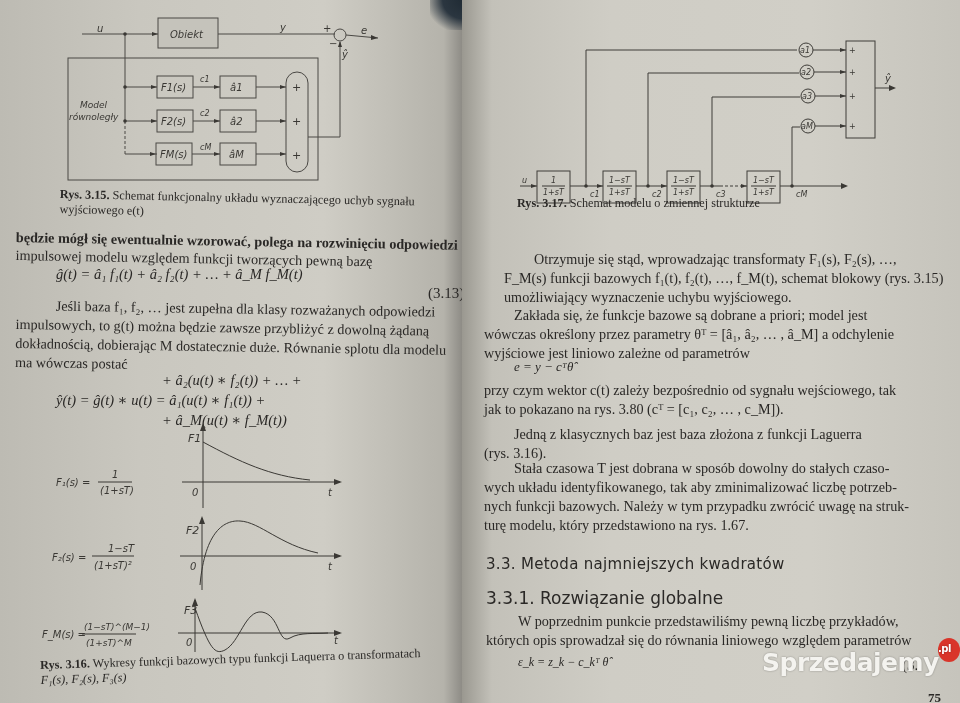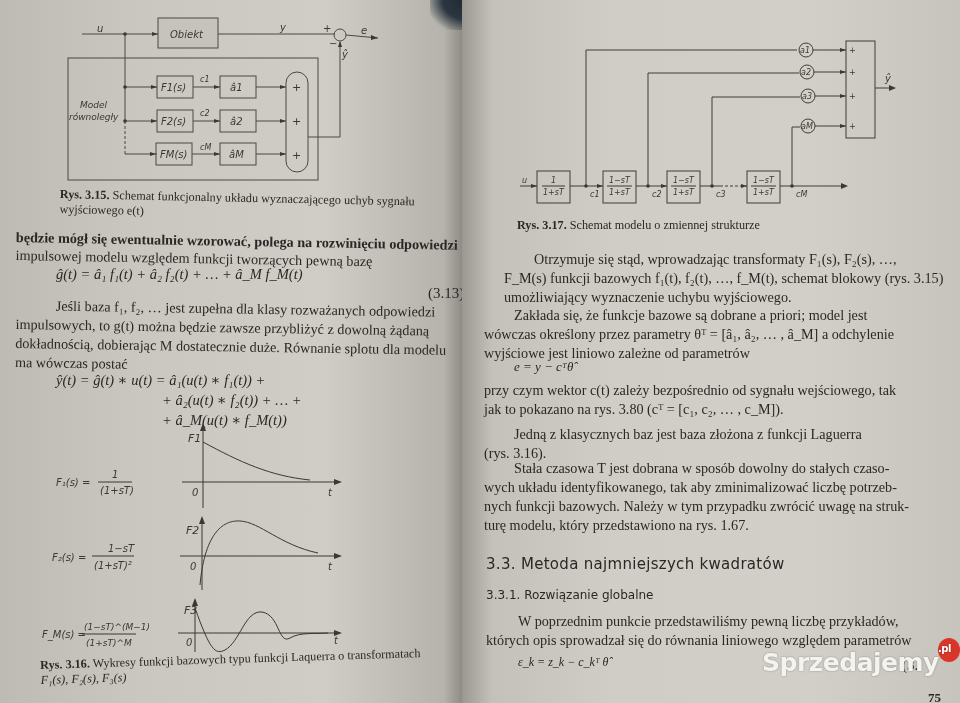--- a/index.html
+++ b/index.html
@@ -9,21 +9,21 @@
   .page-right{left:462px;width:498px;background:linear-gradient(90deg,#9a9890 0%,#c3c1b9 6%,#cfcdc5 30%,#d1cfc7 70%,#c6c4bc 100%);}
   .fold-shadow{position:absolute;left:430px;top:0;width:70px;height:30px;background:radial-gradient(ellipse at 50% 0%,#1f2a33 0%,#2b3640 45%,rgba(40,50,60,0) 80%);}
   .abs{position:absolute;}
   .txt{font-size:14.2px;line-height:18px;white-space:nowrap;}
   .cap{font-size:12.2px;line-height:15px;white-space:nowrap;}
   .cap b{font-weight:bold;}
   .eq{font-size:14.5px;font-style:italic;white-space:nowrap;}
   .eqnum{font-size:15px;}
   .sans{font-family:"DejaVu Sans","Liberation Sans",sans-serif;}
   .h2{font-size:15px;letter-spacing:0.3px;}
-  .h3{font-size:12px;}
+  .h3{font-size:17px;}
   svg text{font-family:"DejaVu Sans",sans-serif;font-style:italic;fill:#3a3834;}
   .watermark{font-family:"DejaVu Sans","Liberation Sans",sans-serif;font-weight:bold;font-size:25px;color:#f4f3ef;letter-spacing:-0.5px;text-shadow:0 0 2px rgba(0,0,0,0.35);}
   .wm-badge{display:inline-block;width:22px;height:24px;border-radius:50%;background:#d9352a;color:#fff;font-size:10px;line-height:22px;text-align:left;font-weight:bold;position:absolute;left:138px;top:-10px;margin-left:38px;}
   .pagenum{font-size:13px;font-weight:bold;}
 </style>
 </head>
 <body>
 
 <div class="page page-left">
 
@@ -115,22 +115,22 @@
   <div class="abs eqnum" style="left:428px;top:285px;">(3.13)</div>
 
   <div class="abs txt" style="left:16px;top:296px;line-height:19px;transform:rotate(0.9deg);transform-origin:left top;">
     <span style="padding-left:40px">Jeśli baza f₁, f₂, … jest zupełna dla klasy rozważanych odpowiedzi</span><br>
     <span>impulsowych, to g(t) można będzie zawsze przybliżyć z dowolną żądaną</span><br>
     <span>dokładnością, dobierając M dostatecznie duże. Równanie splotu dla modelu</span><br>
     <span>ma wówczas postać</span>
   </div>
 
   <div class="abs eq" style="left:56px;top:370px;line-height:20px;">
+    <div style="padding-left:106px">+ â₂(u(t) ∗ f₂(t)) + … +</div>
     <div>ŷ(t) = ĝ(t) ∗ u(t) = â₁(u(t) ∗ f₁(t)) +</div>
-    <div style="padding-left:106px">+ â₂(u(t) ∗ f₂(t)) + … +</div>
     <div style="padding-left:106px">+ â_M(u(t) ∗ f_M(t))</div>
   </div>
 
   <svg class="abs" style="left:0;top:420px" width="462" height="240">
     <g stroke="#3a3834" stroke-width="1" fill="none">
 
       <line x1="182" y1="62" x2="340" y2="62"></line>
       <line x1="203" y1="88" x2="203" y2="5"></line>
       <path d="M203,22 C240,42 270,56 310,60"></path>
 
@@ -254,21 +254,21 @@
       <text x="340" y="99">a3</text>
       <text x="339" y="129">aM</text>
       <text x="423" y="82" font-size="10">ŷ</text>
       <text x="387" y="53">+</text>
         <text x="387" y="75">+</text>
         <text x="387" y="99">+</text>
         <text x="387" y="129">+</text>
     </g>
   </svg>
 
-  <div class="abs cap" style="left:55px;top:218px;">
+  <div class="abs cap" style="left:55px;top:196px;">
     <b>Rys. 3.17.</b>
     <span>Schemat modelu o zmiennej strukturze</span>
   </div>
 
   <div class="abs txt" style="left:22px;top:250px;line-height:19px;margin-left:20px;">
     <span style="padding-left:30px">Otrzymuje się stąd, wprowadzając transformaty  F₁(s),  F₂(s), …,</span><br>
     <span>F_M(s) funkcji bazowych f₁(t), f₂(t), …, f_M(t), schemat blokowy (rys. 3.15)</span><br>
     <span>umożliwiający wyznaczenie uchybu wyjściowego.</span>
   </div>
 

